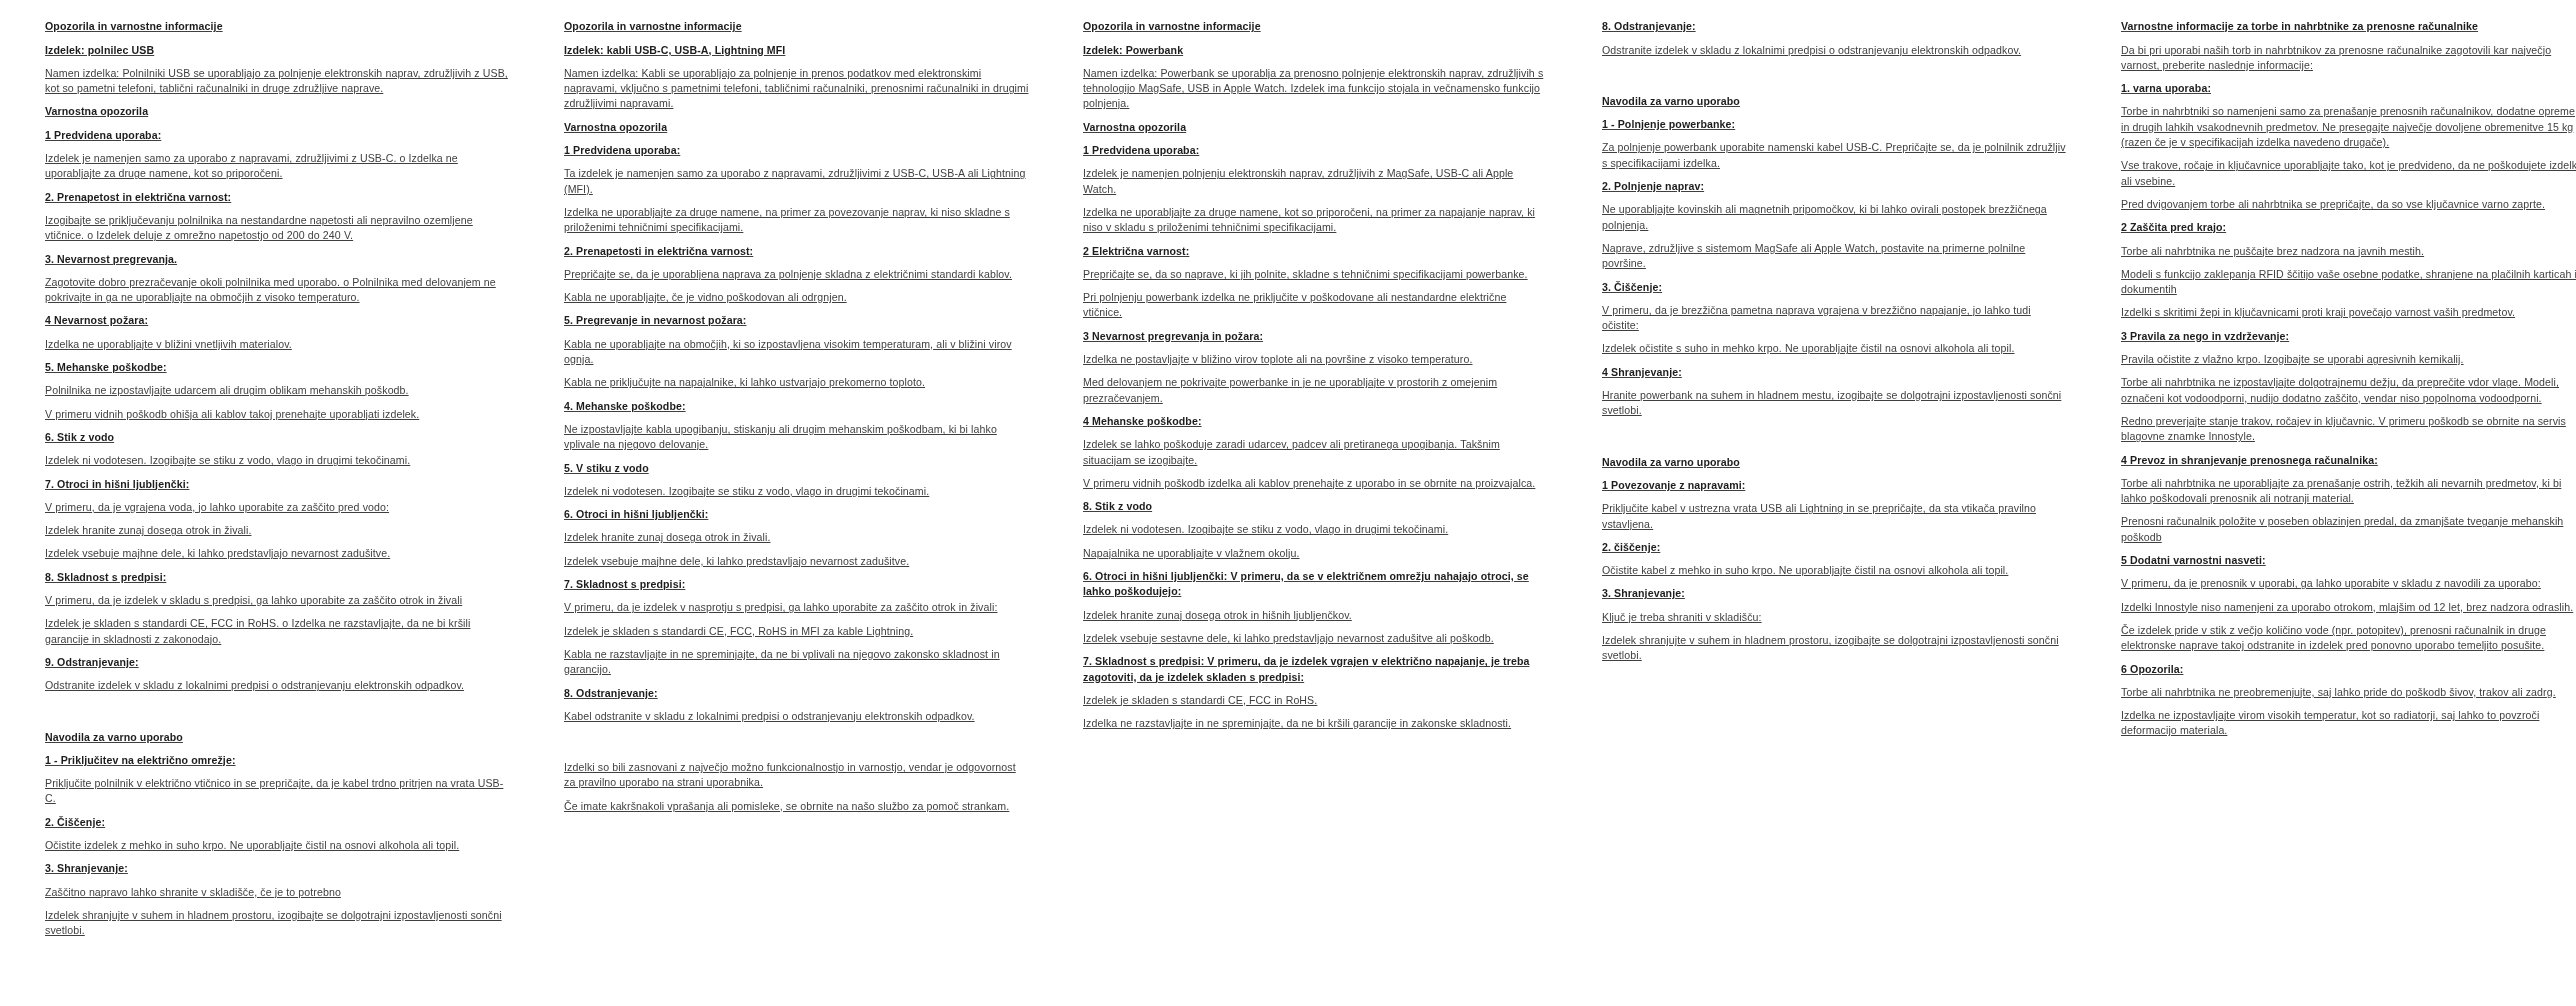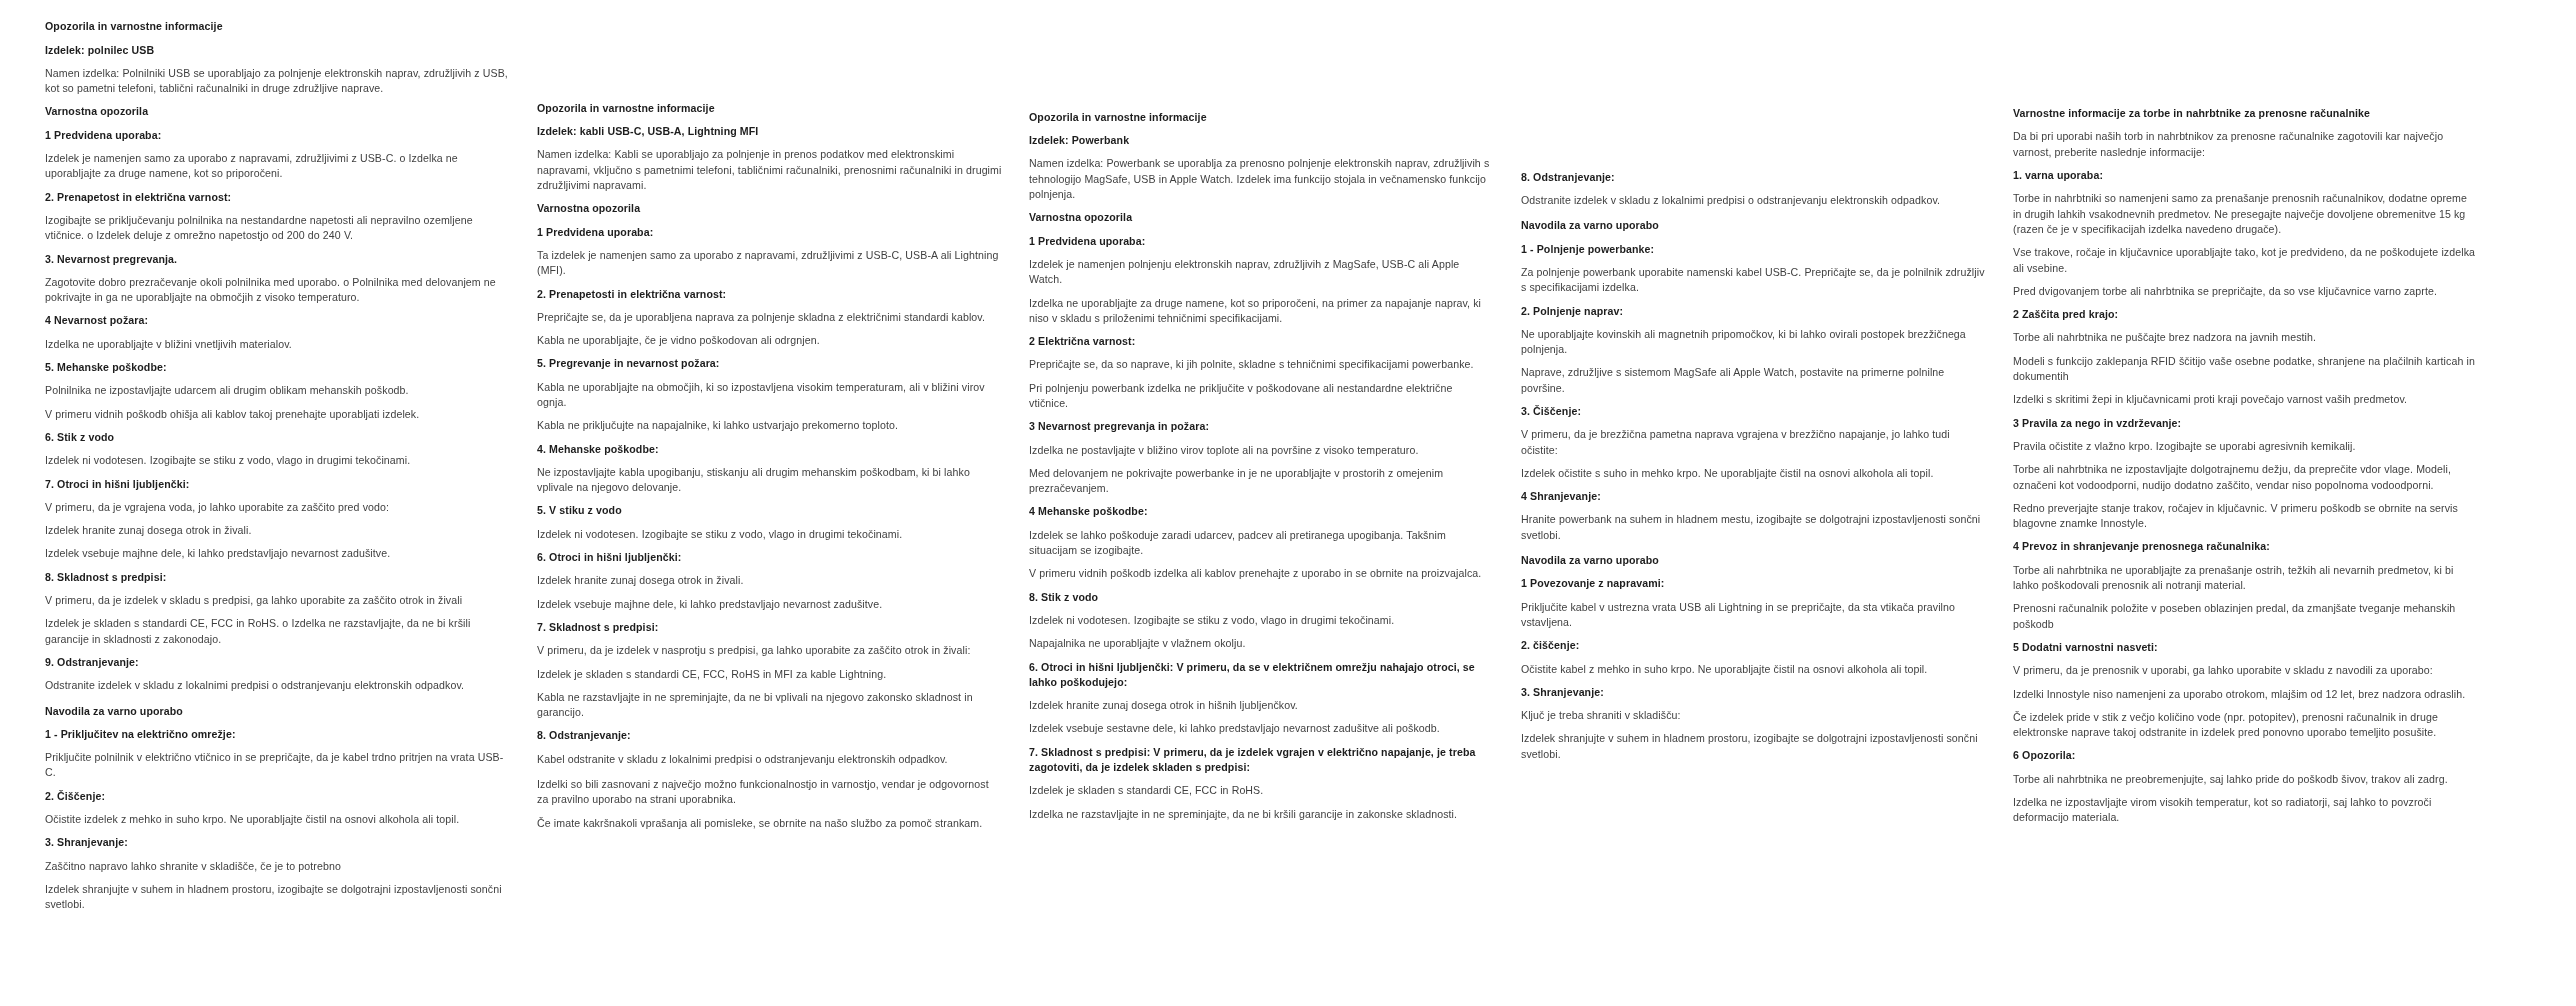--- a/index.html
+++ b/index.html
@@ -11,43 +11,44 @@
     width: 2576px;
     height: 1006px;
     overflow: hidden;
     font-family: "Liberation Sans", "DejaVu Sans", sans-serif;
     color: #3f3f3f;
   }
   .doc {
     display: flex;
     box-sizing: border-box;
     padding: 19.3px 22.5px 0 45px;
-    gap: 27px;
-    align-items: center;
+    gap: 54px;
+    align-items: flex-start;
+    text-decoration: underline;
   }
   .col {
     flex: 0 0 465px;
     width: 465px;
   }
   .h1, .h2, .p {
     font-size: 10.6px;
     line-height: 15.3px;
     margin: 0 0 8px 0;
     letter-spacing: 0.1px;
   }
   .h1, .h2 {
     font-weight: 700;
     color: #1d1d1d;
   }
   .p {
     font-weight: 400;
     color: #3f3f3f;
   }
   .gap {
-    margin-top: 10px;
+    margin-top: 36px;
   }
 </style>
 </head>
 <body>
 
 <div class="doc">
   <div class="col">
       <div class="h1">Opozorila in varnostne informacije</div>
       <div class="h2">Izdelek: polnilec USB</div>
       <div class="p">Namen izdelka: Polnilniki USB se uporabljajo za polnjenje elektronskih naprav, združljivih z USB, kot so pametni telefoni, tablični računalniki in druge združljive naprave.</div>
@@ -83,20 +84,21 @@
       <div class="p">Zaščitno napravo lahko shranite v skladišče, če je to potrebno</div>
       <div class="p">Izdelek shranjujte v suhem in hladnem prostoru, izogibajte se dolgotrajni izpostavljenosti sončni svetlobi.</div>
     </div>
   <div class="col">
       <div class="h1">Opozorila in varnostne informacije</div>
       <div class="h2">Izdelek: kabli USB-C, USB-A, Lightning MFI</div>
       <div class="p">Namen izdelka: Kabli se uporabljajo za polnjenje in prenos podatkov med elektronskimi napravami, vključno s pametnimi telefoni, tabličnimi računalniki, prenosnimi računalniki in drugimi združljivimi napravami.</div>
       <div class="h1">Varnostna opozorila</div>
       <div class="h2">1 Predvidena uporaba:</div>
       <div class="p">Ta izdelek je namenjen samo za uporabo z napravami, združljivimi z USB-C, USB-A ali Lightning (MFI).</div>
+      <div class="p">Izdelka ne uporabljajte za druge namene, na primer za povezovanje naprav, ki niso skladne s priloženimi tehničnimi specifikacijami.</div>
       <div class="h2">2. Prenapetosti in električna varnost:</div>
       <div class="p">Prepričajte se, da je uporabljena naprava za polnjenje skladna z električnimi standardi kablov.</div>
       <div class="p">Kabla ne uporabljajte, če je vidno poškodovan ali odrgnjen.</div>
       <div class="h2">5. Pregrevanje in nevarnost požara:</div>
       <div class="p">Kabla ne uporabljajte na območjih, ki so izpostavljena visokim temperaturam, ali v bližini virov ognja.</div>
       <div class="p">Kabla ne priključujte na napajalnike, ki lahko ustvarjajo prekomerno toploto.</div>
       <div class="h2">4. Mehanske poškodbe:</div>
       <div class="p">Ne izpostavljajte kabla upogibanju, stiskanju ali drugim mehanskim poškodbam, ki bi lahko vplivale na njegovo delovanje.</div>
       <div class="h2">5. V stiku z vodo</div>
       <div class="p">Izdelek ni vodotesen. Izogibajte se stiku z vodo, vlago in drugimi tekočinami.</div>

